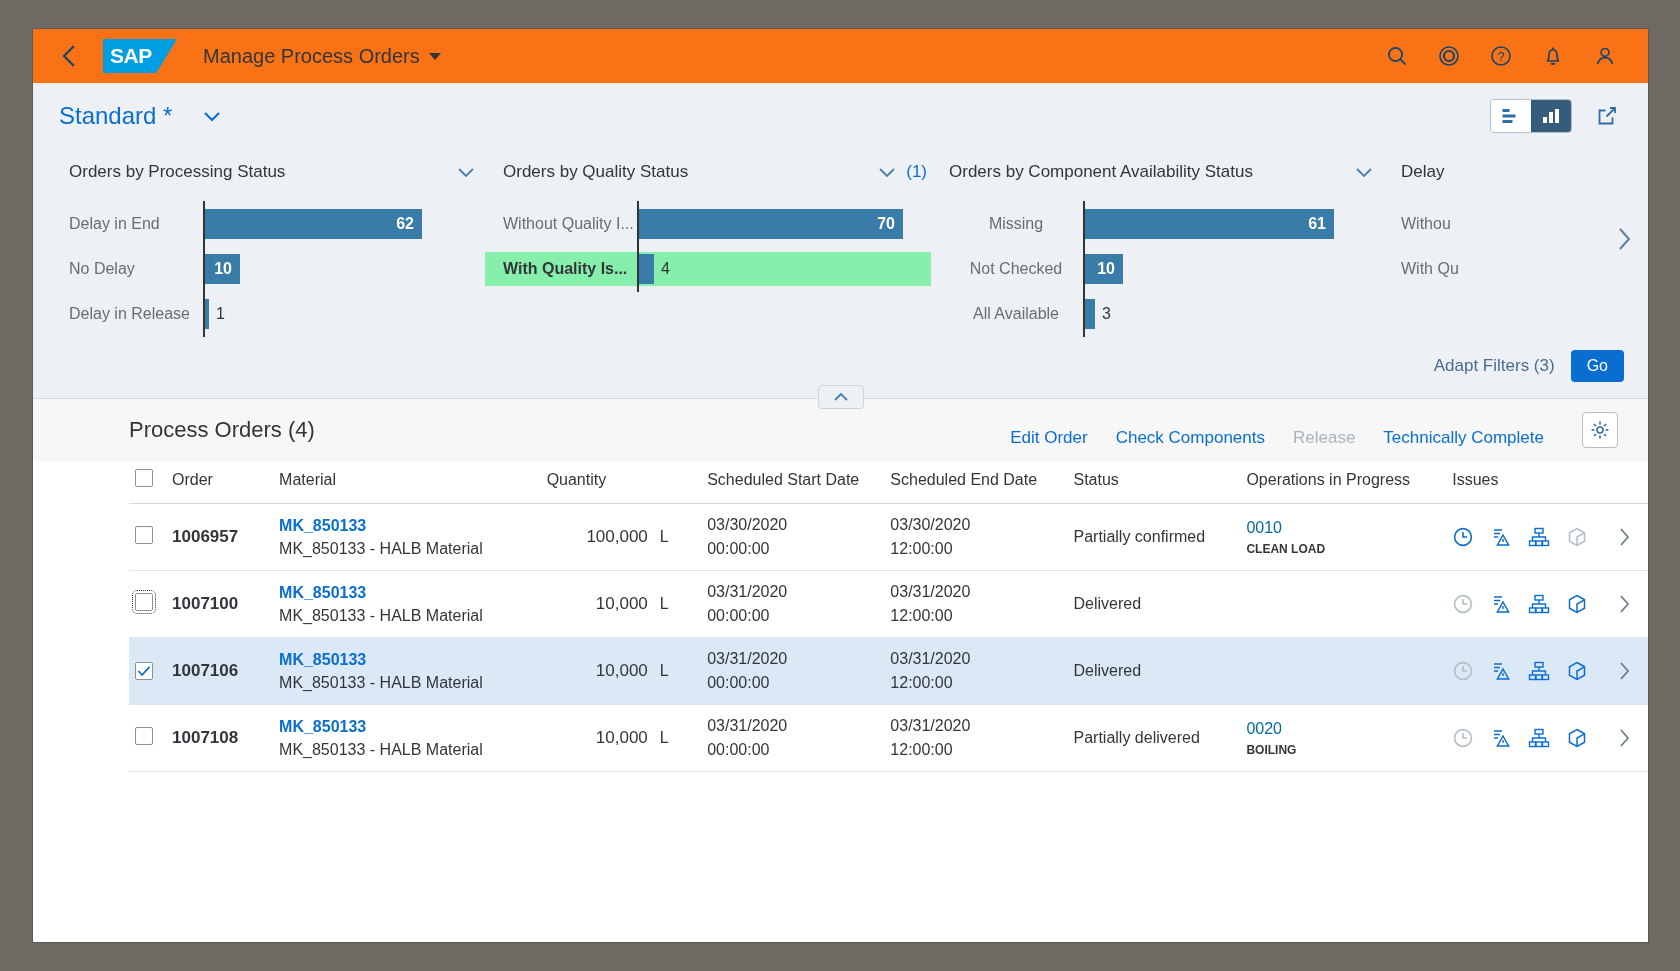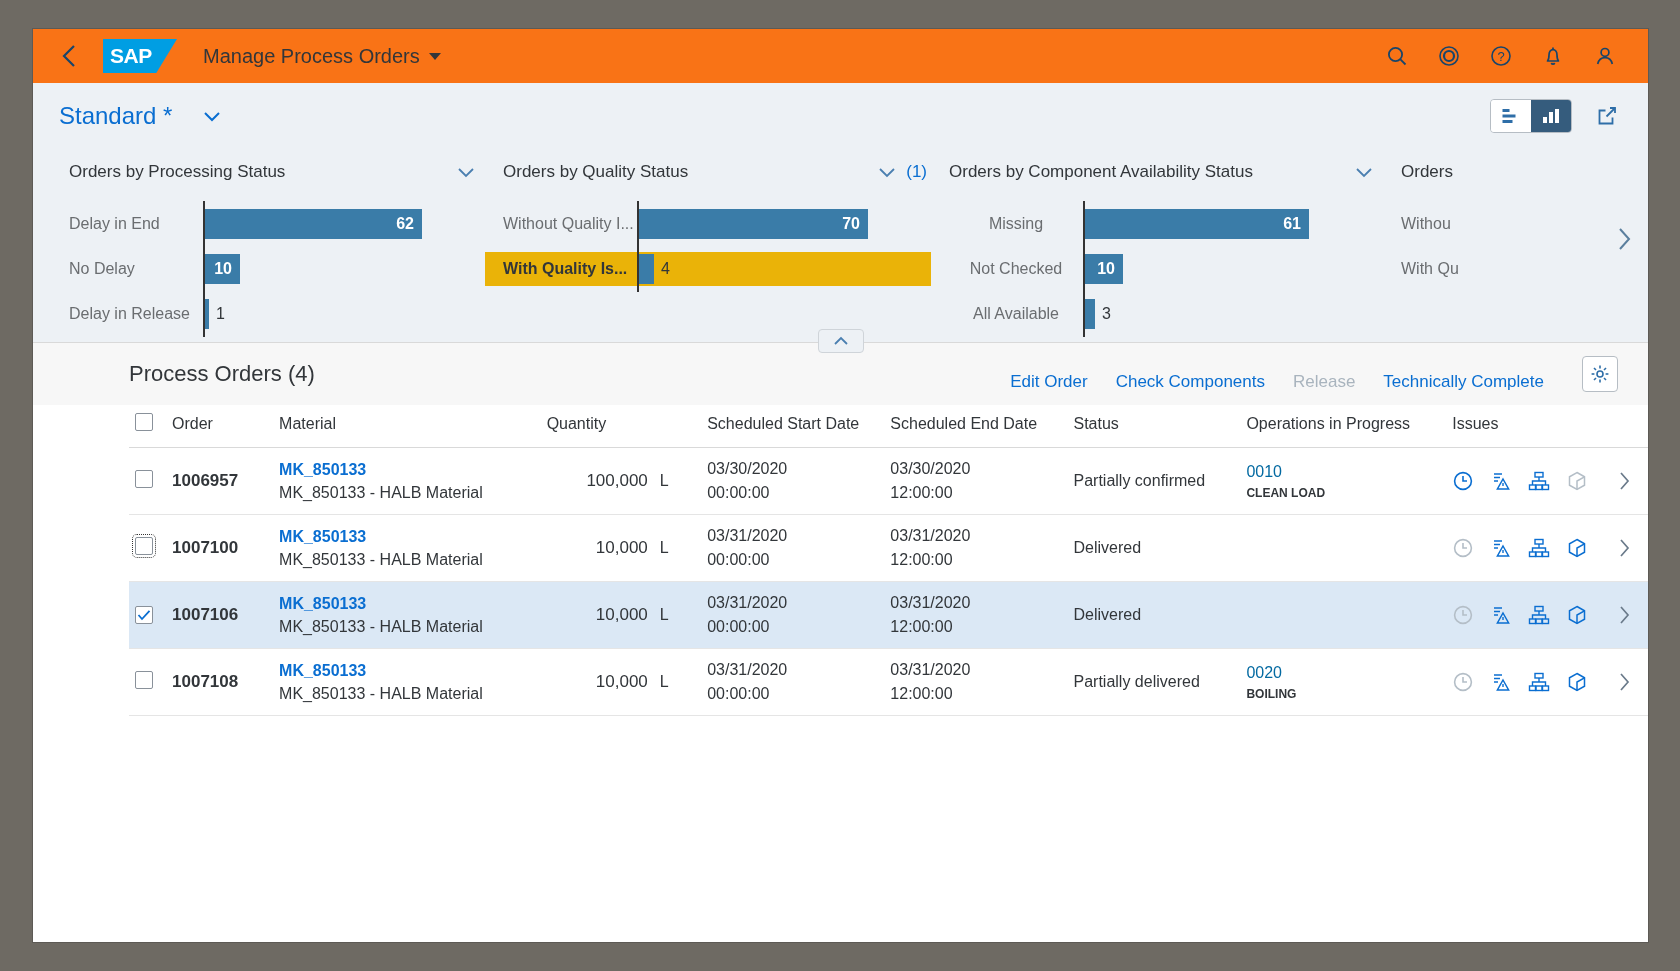--- a/index.html
+++ b/index.html
@@ -130,21 +130,21 @@
     margin-left: auto; margin-right: 10px;
     cursor: pointer; display: flex; align-items: center;
   }
   .chart-head .cnt { color: #0a6ed1; font-size: 17px; margin-right: 4px; }
   .chart-body { padding-top: 20px; }
   .bar-row {
     display: flex; align-items: center;
     height: 34px; margin-bottom: 11px;
     padding-left: 0;
   }
-  .bar-row.sel { background: #eab308; align-items: center; }
+  .bar-row.sel { background: #86efac; align-items: center; }
   .bar-label {
     font-size: 16px; color: #6a6d70;
     width: 152px; flex: 0 0 152px;
     padding-left: 18px;
     white-space: nowrap; overflow: hidden;
   }
   .bar-row.sel .bar-label { color: #32363a; font-weight: bold; }
   .bar-wrap { flex: 1; display: flex; align-items: center; position: relative; height: 34px; }
   .axis {
     position: absolute; left: 0; top: -6px;
@@ -423,21 +423,21 @@
               <polyline points="2,2 9,9 16,2" fill="none" stroke="#4a7fb0" stroke-width="1.8"></polyline>
             </svg>
           </span>
           <span class="cnt">(1)</span>
         </div>
         <div class="chart-body">
           <div class="bar-row">
             <span class="bar-label">Without Quality I...</span>
             <span class="bar-wrap">
                 <span class="axis"></span>
-              <span class="bar" style="width:229px">70</span>
+              <span class="bar" style="width:264px">70</span>
             </span>
           </div>
           <div class="bar-row sel">
             <span class="bar-label">With Quality Is...</span>
             <span class="bar-wrap">
                 <span class="axis"></span>
               <span class="bar tiny" style="width:15px"></span>
               <span class="bar-out">4</span>
             </span>
           </div>
@@ -451,21 +451,21 @@
             <svg width="18" height="11" viewBox="0 0 18 11">
               <polyline points="2,2 9,9 16,2" fill="none" stroke="#4a7fb0" stroke-width="1.8"></polyline>
             </svg>
           </span>
         </div>
         <div class="chart-body">
           <div class="bar-row">
             <span class="bar-label">Missing</span>
             <span class="bar-wrap">
                 <span class="axis"></span>
-              <span class="bar" style="width:224px">61</span>
+              <span class="bar" style="width:249px">61</span>
             </span>
           </div>
           <div class="bar-row">
             <span class="bar-label">Not Checked</span>
             <span class="bar-wrap">
                 <span class="axis"></span>
               <span class="bar" style="width:38px">10</span>
             </span>
           </div>
           <div class="bar-row">
@@ -474,39 +474,43 @@
                 <span class="axis"></span>
               <span class="bar tiny" style="width:10px"></span>
               <span class="bar-out">3</span>
             </span>
           </div>
         </div>
       </div>
 
       <div class="chart-card c4">
         <div class="chart-head">
-          <span class="title">Orders</span>
+          <span class="title">Delay</span>
         </div>
         <div class="chart-body">
           <div class="bar-row">
             <span class="bar-label">Withou</span>
           </div>
           <div class="bar-row">
             <span class="bar-label">With Qu</span>
           </div>
         </div>
       </div>
 
       <div class="chart-scroll-right">
         <svg width="16" height="26" viewBox="0 0 16 26">
           <polyline points="4,3 13,13 4,23" fill="none" stroke="#5b7f9e" stroke-width="2"></polyline>
         </svg>
       </div>
     </div>
 
+    <div class="fb-bottom">
+      <span class="adapt-link">Adapt Filters (3)</span>
+      <button class="go-btn">Go</button>
+    </div>
   </div>
 
   <div class="collapse-wrap">
     <div class="collapse-handle">
       <svg width="16" height="10" viewBox="0 0 16 10">
         <polyline points="2,8 8,2 14,8" fill="none" stroke="#4a7fb0" stroke-width="1.8"></polyline>
       </svg>
     </div>
   </div>
 

